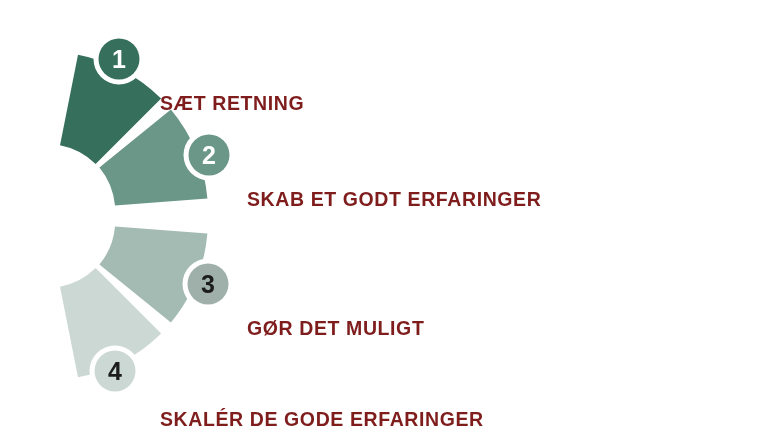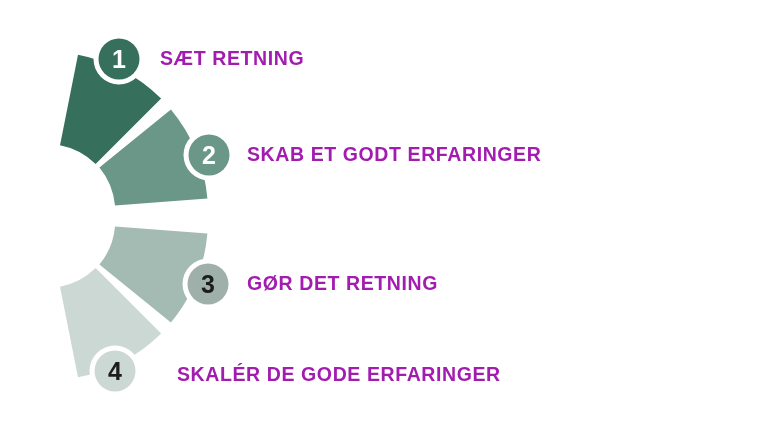--- a/index.html
+++ b/index.html
@@ -18,22 +18,23 @@
     position:absolute;
     left:0; top:0;
     width:768px; height:432px;
   }
   .step-label {
     position:absolute;
     font-size:19.5px;
     font-weight:bold;
     letter-spacing:0.6px;
     white-space:nowrap;
-    color:#a21caf;
+    color:#7f1d1d;
     line-height:1;
+    margin-top:45px;
   }
   .step-number {
     font-family:"Liberation Sans", sans-serif;
     font-weight:bold;
     font-size:25px;
   }
 </style>
 </head>
 <body>
 
@@ -87,17 +88,17 @@
       <circle cx="115" cy="371" r="25.5" fill="#ffffff"></circle>
       <circle cx="115" cy="371" r="20.5" fill="#ccd8d4"></circle>
       <text class="step-number" x="115" y="380" text-anchor="middle" fill="#1c1c1c">4</text>
     </g>
   </svg>
 
   <div class="step-label" style="left:160px; top:49px;">SÆT RETNING</div>
 
   <div class="step-label" style="left:247px; top:145px;">SKAB ET GODT ERFARINGER</div>
 
-  <div class="step-label" style="left:247px; top:274px;">GØR DET RETNING</div>
+  <div class="step-label" style="left:247px; top:274px;">GØR DET MULIGT</div>
 
-  <div class="step-label" style="left:177px; top:365px;">SKALÉR DE GODE ERFARINGER</div>
+  <div class="step-label" style="left:160px; top:365px;">SKALÉR DE GODE ERFARINGER</div>
 
 </div>
 
 </body></html>

